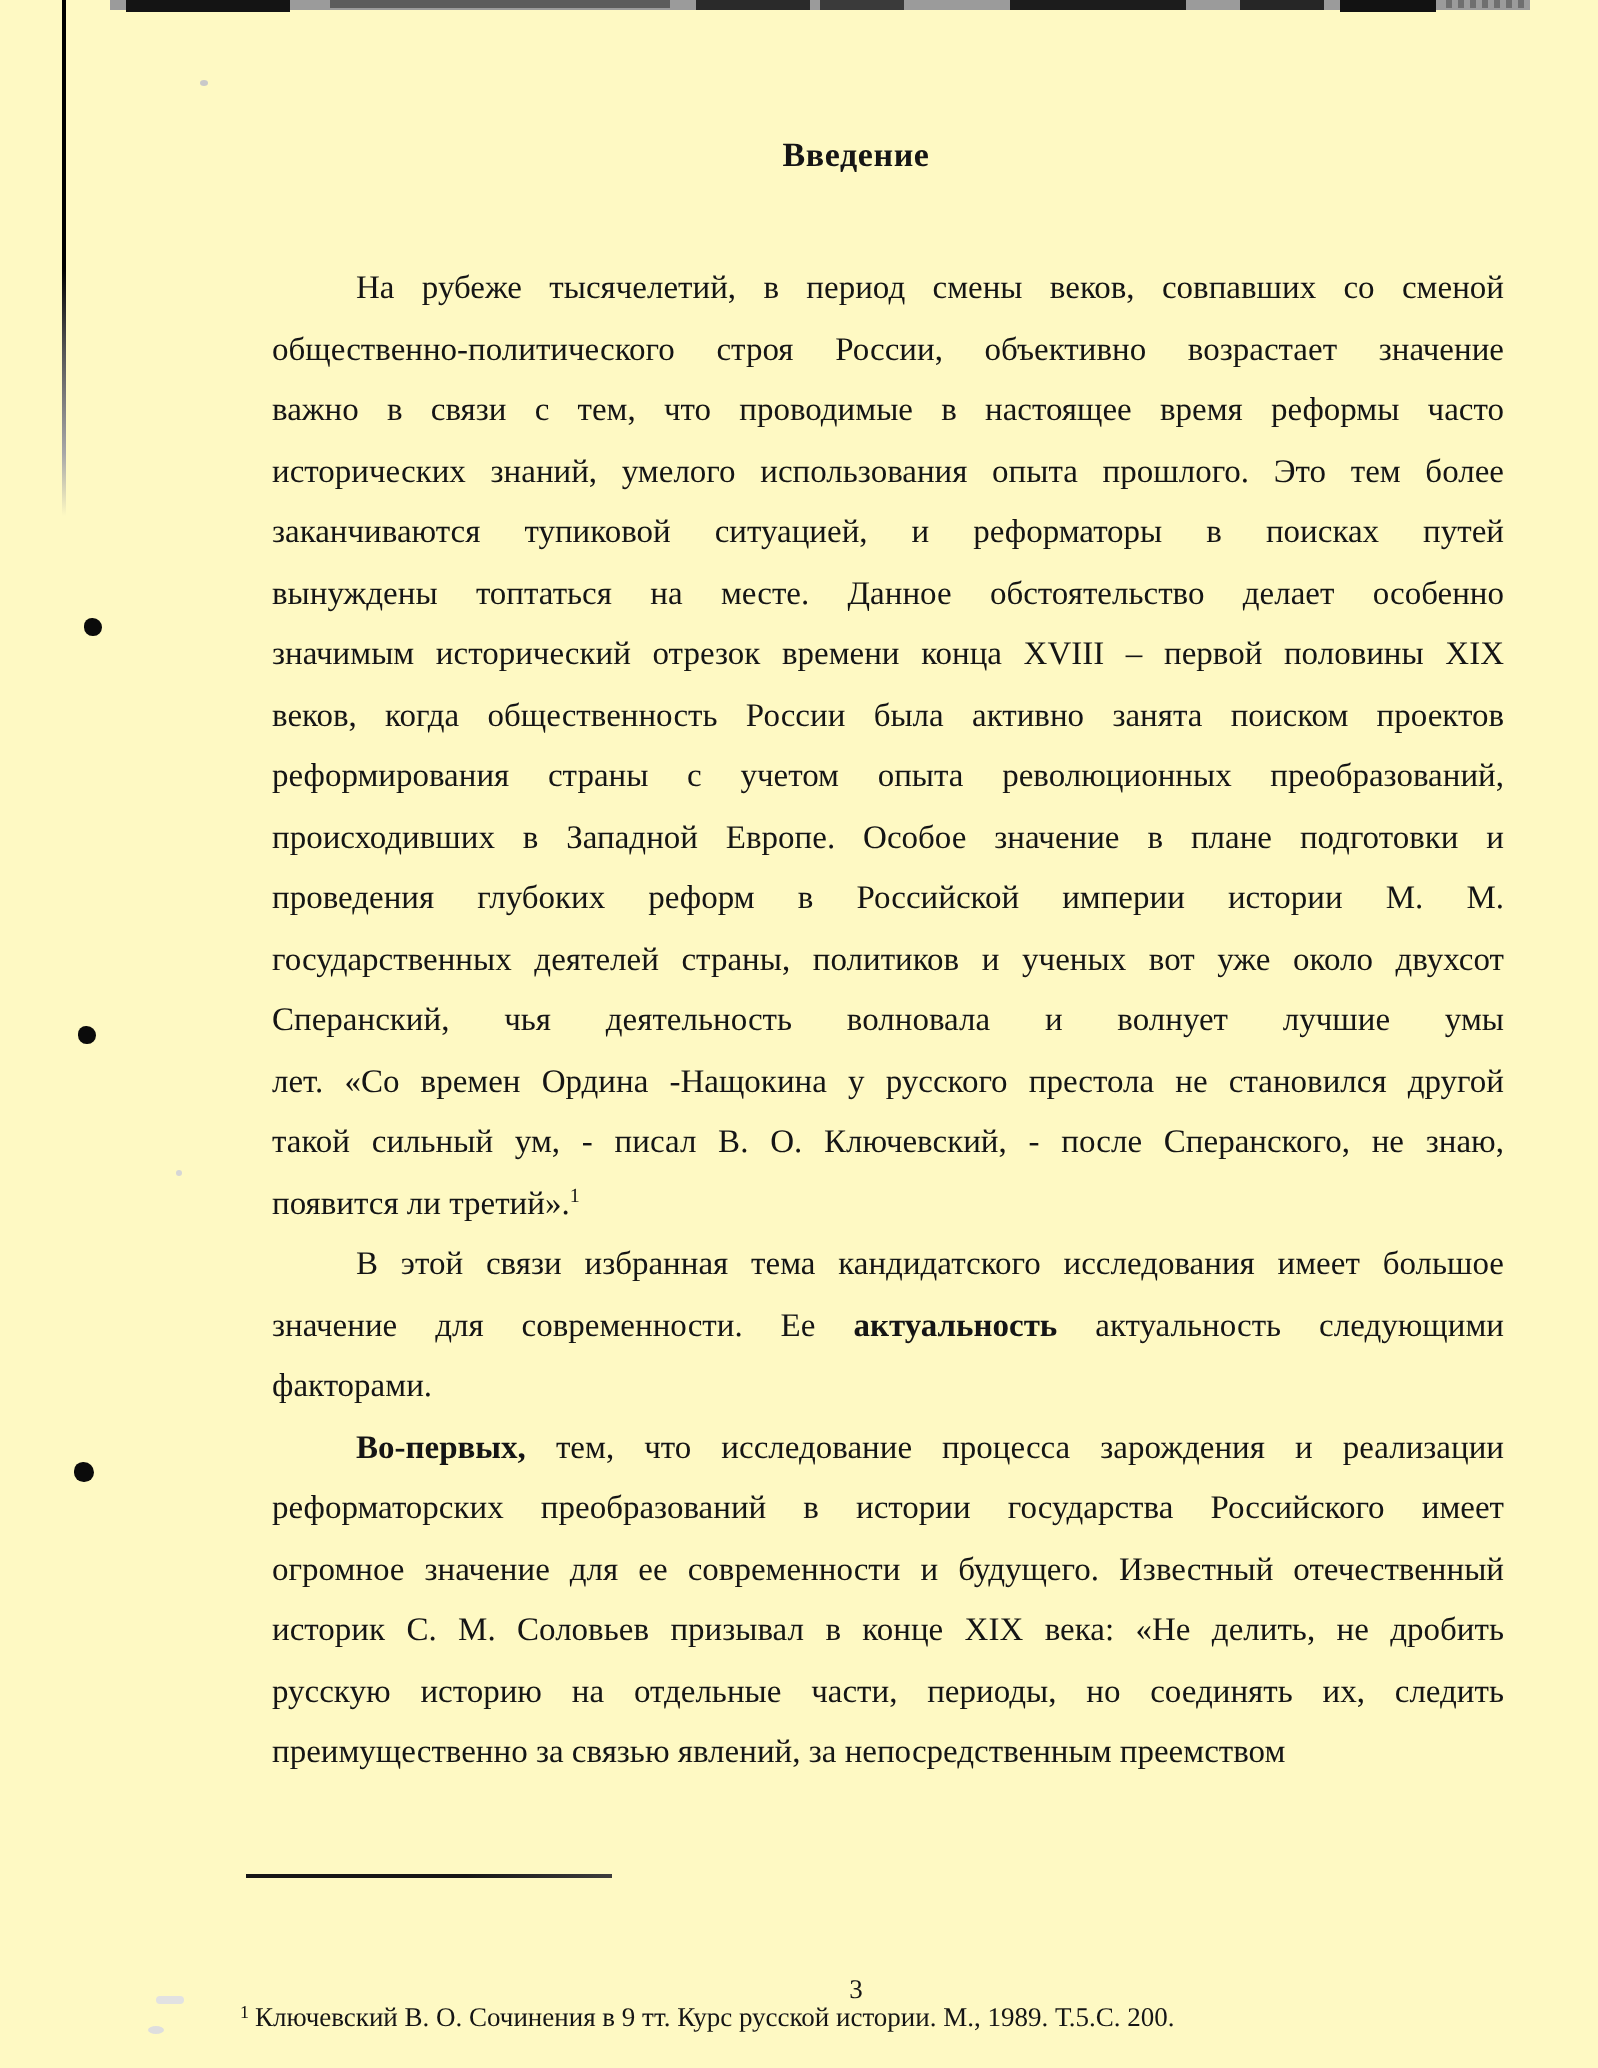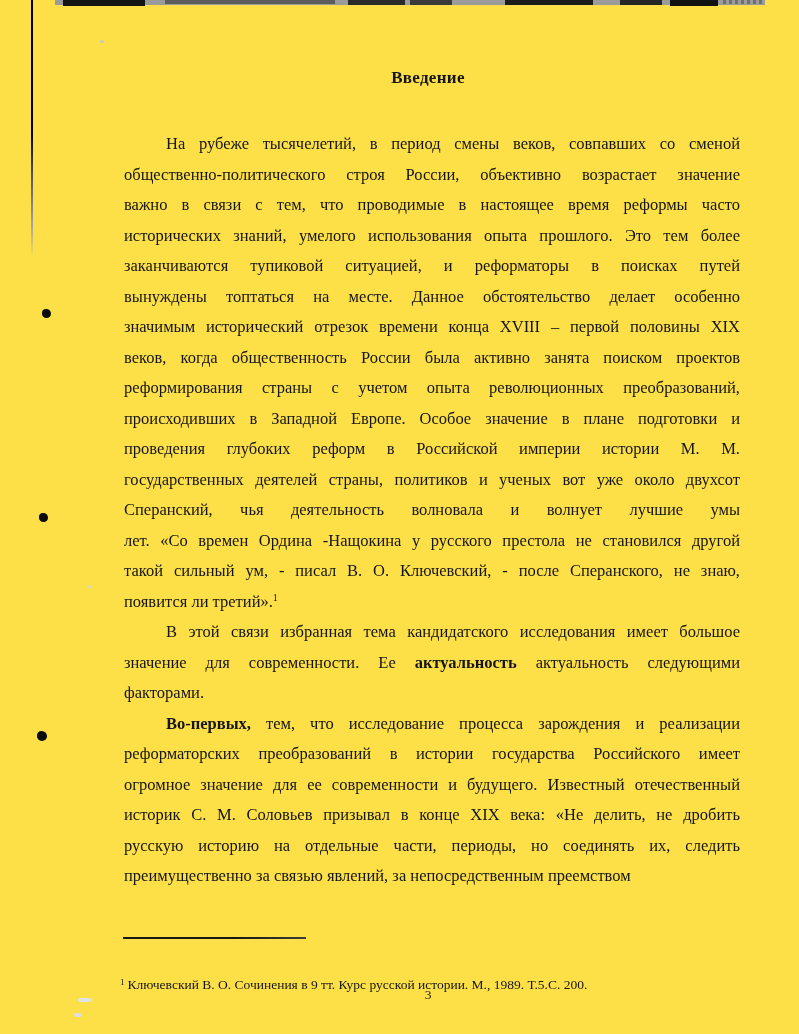--- a/index.html
+++ b/index.html
@@ -4,21 +4,21 @@
 <style>
   html,body{margin:0;padding:0;}
   body{
     width:799px;height:1034px;
     background:#ffffff;
     font-family:"Liberation Serif","DejaVu Serif",serif;
     color:#151515;
     position:relative;
     overflow:hidden;
   }
-  .page{position:absolute;inset:0;background:#fde047;}
+  .page{position:absolute;inset:0;background:#fef9c3;}
 
   
   .scan-top{position:absolute;top:0;left:55px;width:710px;height:5px;background:#9b9b9b;}
   .scan-top .seg{position:absolute;top:0;display:block;}
   .seg1{left:8px;width:82px;height:6px;background:#141414;}
   .seg2{left:110px;width:170px;height:4px;background:#5c5c5c;}
   .seg3{left:293px;width:57px;height:5px;background:#2a2a2a;}
   .seg4{left:355px;width:42px;height:5px;background:#3a3a3a;}
   .seg5{left:450px;width:88px;height:5px;background:#1c1c1c;}
   .seg6{left:565px;width:42px;height:5px;background:#262626;}
@@ -37,36 +37,36 @@
   .speck1{left:100px;top:40px;width:4px;height:3px;background:#c9c9c9;}
   .speck2{left:88px;top:585px;width:3px;height:3px;background:#d6d6d6;}
   .speck3{left:78px;top:998px;width:14px;height:4px;background:#e2e2e2;border-radius:2px;}
   .speck4{left:74px;top:1013px;width:8px;height:4px;background:#dedede;}
 
   
   .title{
     position:absolute;left:120px;top:68px;width:616px;
     text-align:center;font-weight:bold;font-size:17px;letter-spacing:.3px;
   }
-  .body-text{position:absolute;left:124px;top:129px;width:616px;font-size:16.5px;}
+  .body-text{position:absolute;left:136px;top:129px;width:616px;font-size:16.5px;}
   .line{
     height:30.5px;line-height:30.5px;
     text-align:justify;text-align-last:justify;
   }
   .line.end{text-align:right;text-align-last:left;}
   .line.indent{text-indent:42px;}
   .bold{font-weight:bold;}
   sup{font-size:10px;line-height:0;vertical-align:6px;}
 
   .footnote-rule{
     position:absolute;left:123px;top:937px;width:183px;height:2px;
     background:linear-gradient(90deg,#161616 0 60%,#3d3d3d);
   }
   .footnote{
-    position:absolute;left:120px;top:976px;width:640px;
+    position:absolute;left:120px;top:1000px;width:640px;
     font-size:13.5px;line-height:18px;
   }
   .footnote sup{font-size:9px;vertical-align:4px;margin-right:3px;}
   .page-number{
     position:absolute;left:120px;top:987px;width:616px;
     text-align:center;font-size:13.5px;
   }
 </style>
 </head>
 <body>

